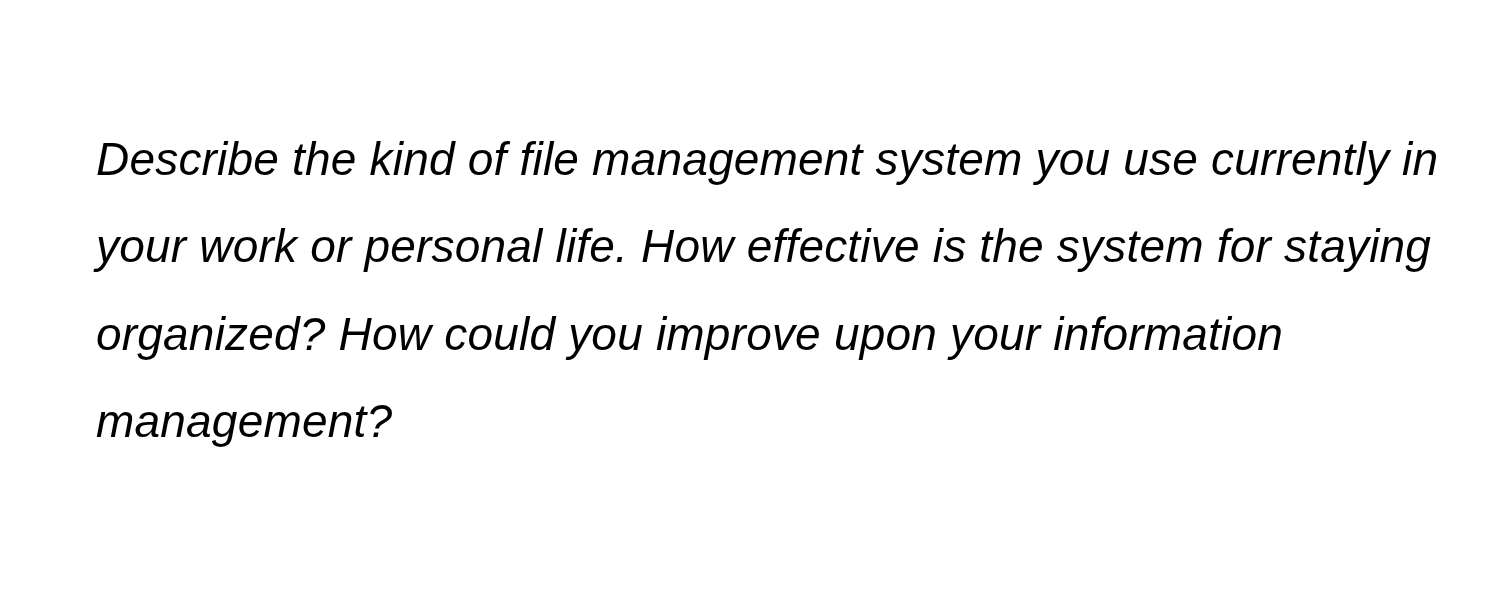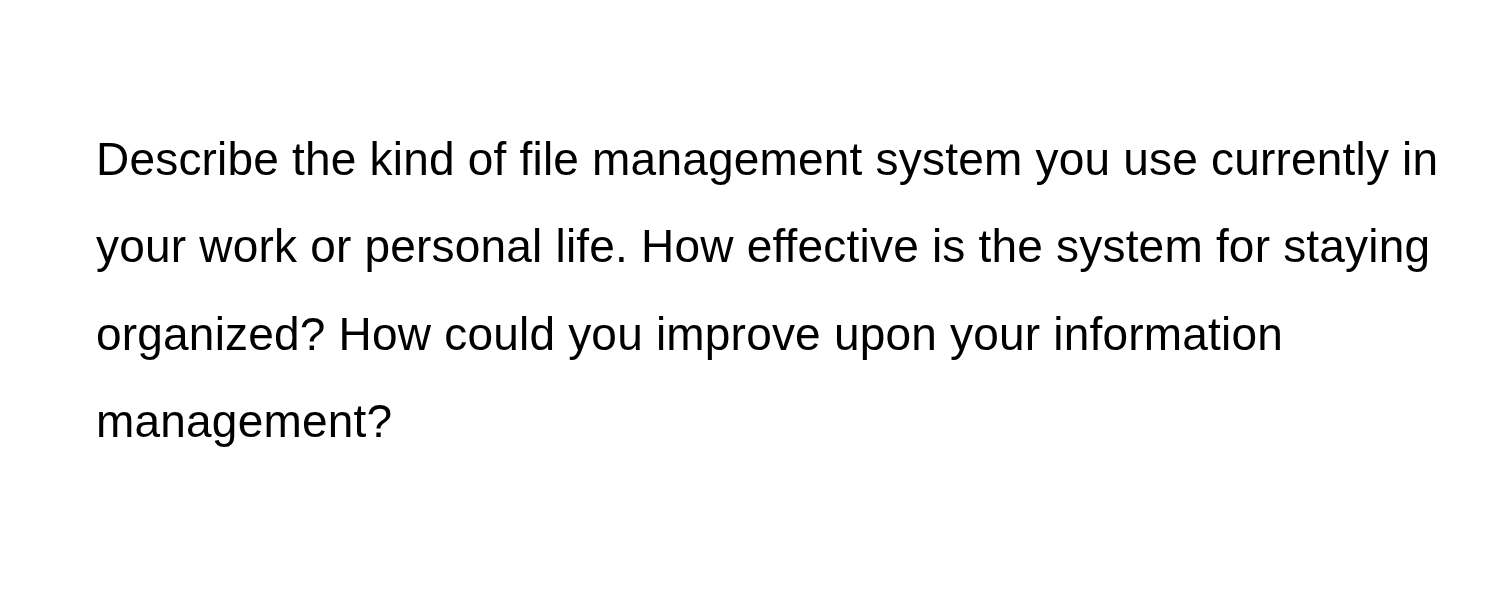--- a/index.html
+++ b/index.html
@@ -1,18 +1,19 @@
 <!DOCTYPE html>
 <html><head>
   <meta charset="utf-8">
   <style>
     * {
       margin: 12px;
       padding: 0;
       box-sizing: border-box;
+      font-style: italic;
     }
     body {
       background: #ffffff;
       width: 1500px;
       height: 600px;
       font-family: -apple-system, BlinkMacSystemFont, "Segoe UI", Helvetica, Arial, sans-serif;
       padding: 80px 60px 60px 60px;
     }
     .document-text {
       font-size: 46px;

